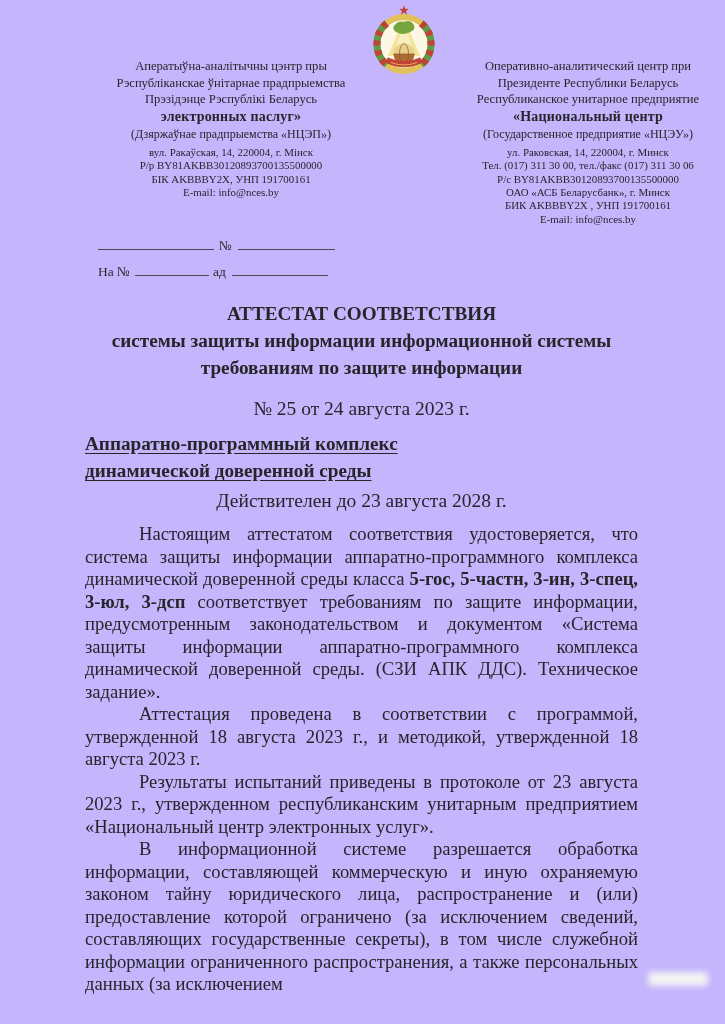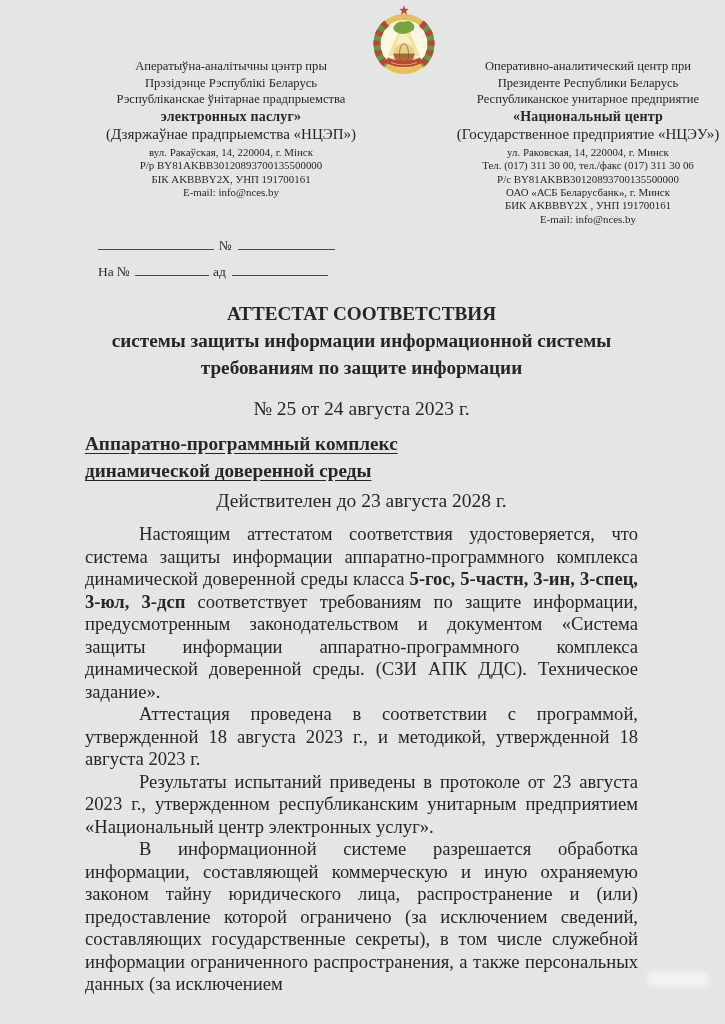--- a/index.html
+++ b/index.html
@@ -1,32 +1,32 @@
 <!DOCTYPE html>
 <html><head>
 <meta charset="utf-8">
 <style>
   * { margin:0; padding:0; box-sizing:border-box; }
   html,body { background:#ffffff; }
   .page {
     position:relative;
     width:725px; height:1024px;
-    background:#e5e5e5;
+    background:#c4b5fd;
     font-family:"Liberation Serif","DejaVu Serif",serif;
     color:#26262a;
     overflow:hidden;
   }
   
   .emblem { position:absolute; left:364px; top:3px; width:80px; height:70px; }
   .header-col { position:absolute; top:58px; text-align:center; }
   .header-col.left  { left:80px;  width:302px; }
   .header-col.right { left:440px; width:296px; }
   .org-line { font-size:12.6px; line-height:16.6px; }
   .org-name { font-size:14px; font-weight:bold; line-height:17px; letter-spacing:.2px; }
-  .org-sub  { font-size:15px; line-height:18px; }
+  .org-sub  { font-size:12px; line-height:18px; }
   .addr     { margin-top:3px; font-size:10.9px; line-height:13.4px; }
   
   .ref-block { position:absolute; left:98px; top:236px; font-size:13.5px; color:#2b2b2e; }
   .ref-line  { height:26px; white-space:nowrap; }
   .blank { display:inline-block; border-bottom:1px solid #4a4a4e; height:14px; vertical-align:baseline; }
   .b1 { width:116px; margin-right:5px; }
   .b2 { width:97px;  margin-left:6px; }
   .b3 { width:74px;  margin-left:5px; margin-right:4px; }
   .b4 { width:96px;  margin-left:6px; }
   
@@ -80,22 +80,22 @@
 
       <path d="M21 60 Q39 68.5 57 60 L55.5 54.5 Q39 61.5 22.5 54.5 Z" fill="#c14237"></path>
       <path d="M26 59.5 Q39 64.5 52 59.5" fill="none" stroke-width="1" opacity="0.85" stroke="#e2c05a"></path>
 
       <path d="M39 2.3 L40.2 5.8 L43.9 5.9 L41 8.1 L42.1 11.7 L39 9.6 L35.9 11.7 L37 8.1 L34.1 5.9 L37.8 5.8 Z" fill="#c14237"></path>
     </svg>
   </div>
 
   <div class="header-col left">
     <div class="org-line">Аператыўна-аналітычны цэнтр пры</div>
+    <div class="org-line">Рэспубліканскае ўнітарнае прадпрыемства</div>
     <div class="org-line">Прэзідэнце Рэспублікі Беларусь</div>
-    <div class="org-line">Рэспубліканскае ўнітарнае прадпрыемства</div>
     <div class="org-name">электронных паслуг»</div>
     <div class="org-sub">(Дзяржаўнае прадпрыемства «НЦЭП»)</div>
     <div class="addr">
       <div>вул. Ракаўская, 14, 220004, г. Мінск</div>
       <div>Р/р BY81AKBB30120893700135500000</div>
       <div>БІК AKBBBY2X, УНП 191700161</div>
       <div>E-mail: info@nces.by</div>
     </div>
   </div>
 

